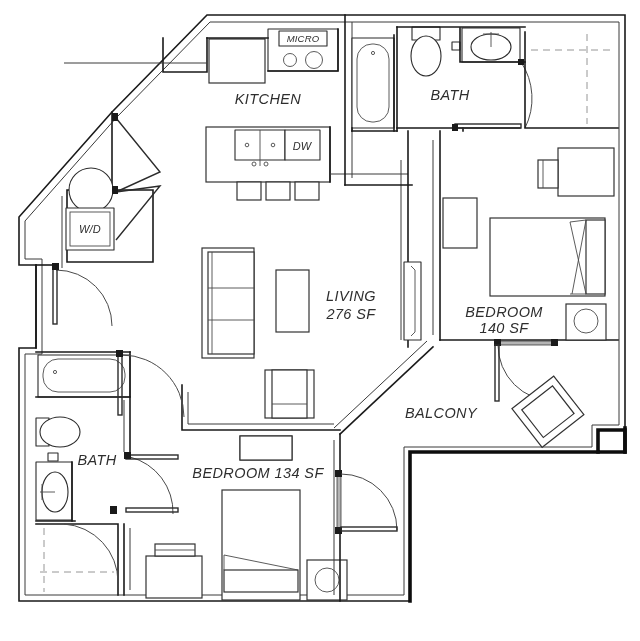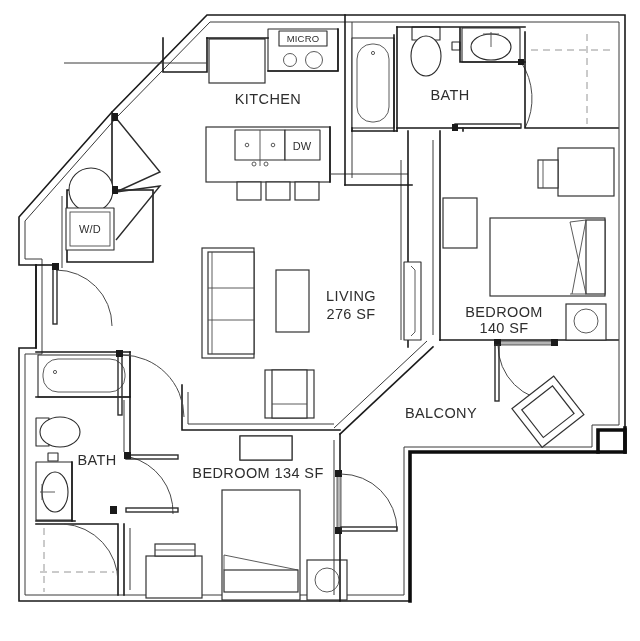--- a/index.html
+++ b/index.html
@@ -12,20 +12,21 @@
     width: 640px;
     height: 641px;
     font-family: "Liberation Sans", sans-serif;
     overflow: hidden;
   }
   #plan-root {
     position: relative;
     width: 640px;
     height: 641px;
     background: #ffffff;
+    font-style: italic;
   }
   svg#floorplan {
     display: block;
     width: 640px;
     height: 641px;
   }
   .wall {
     fill: none;
     stroke: #1a1a1a;
     stroke-width: 1.6;

